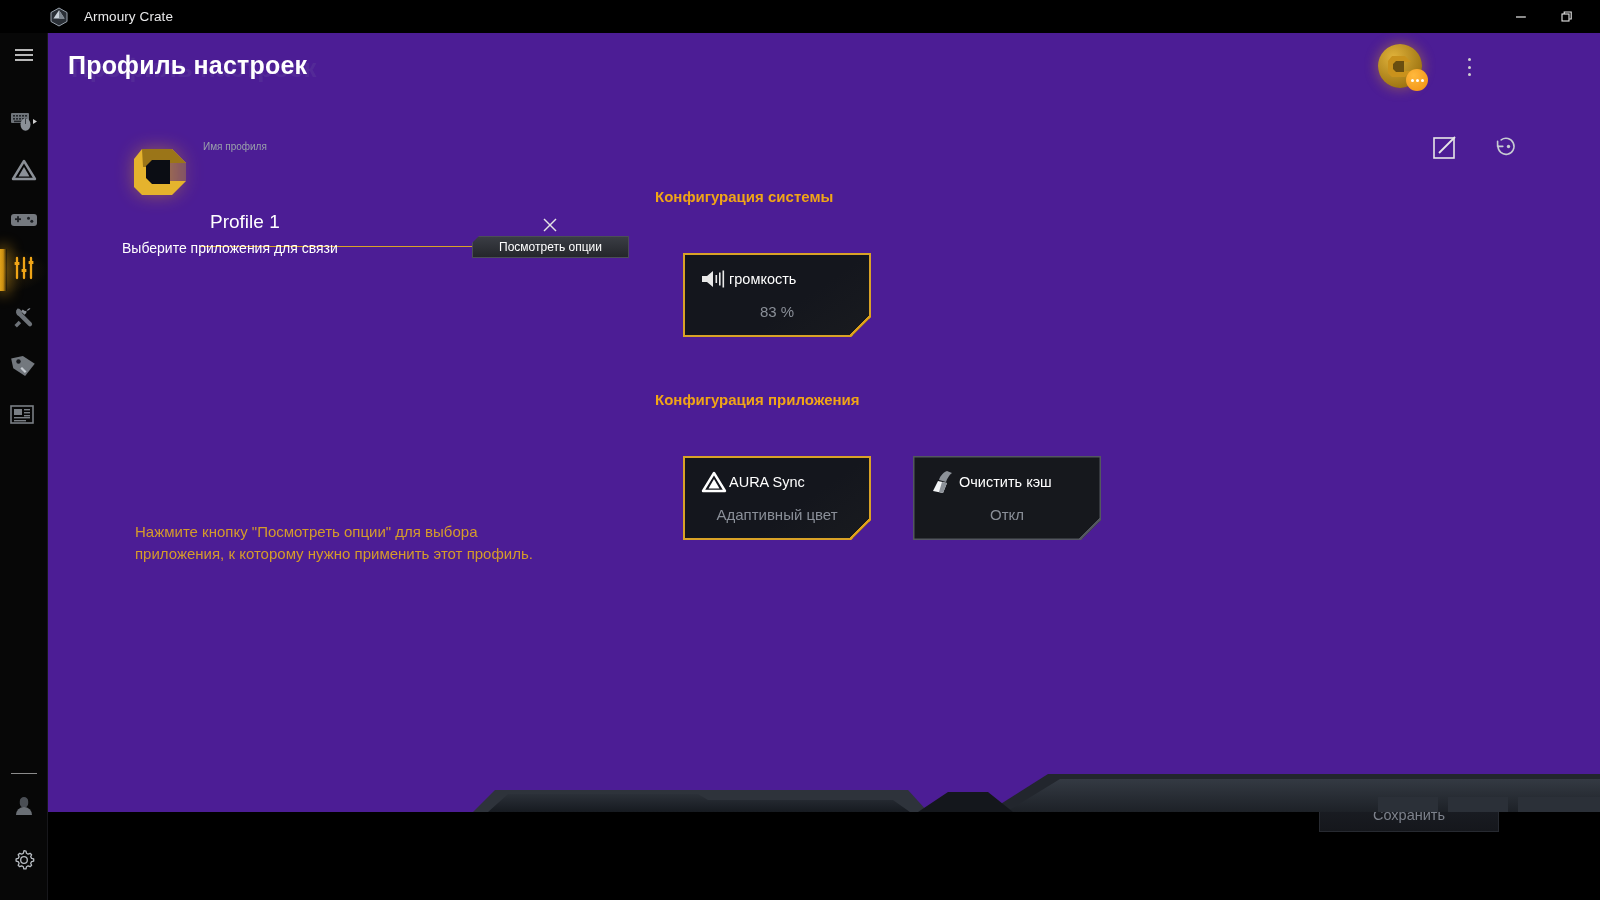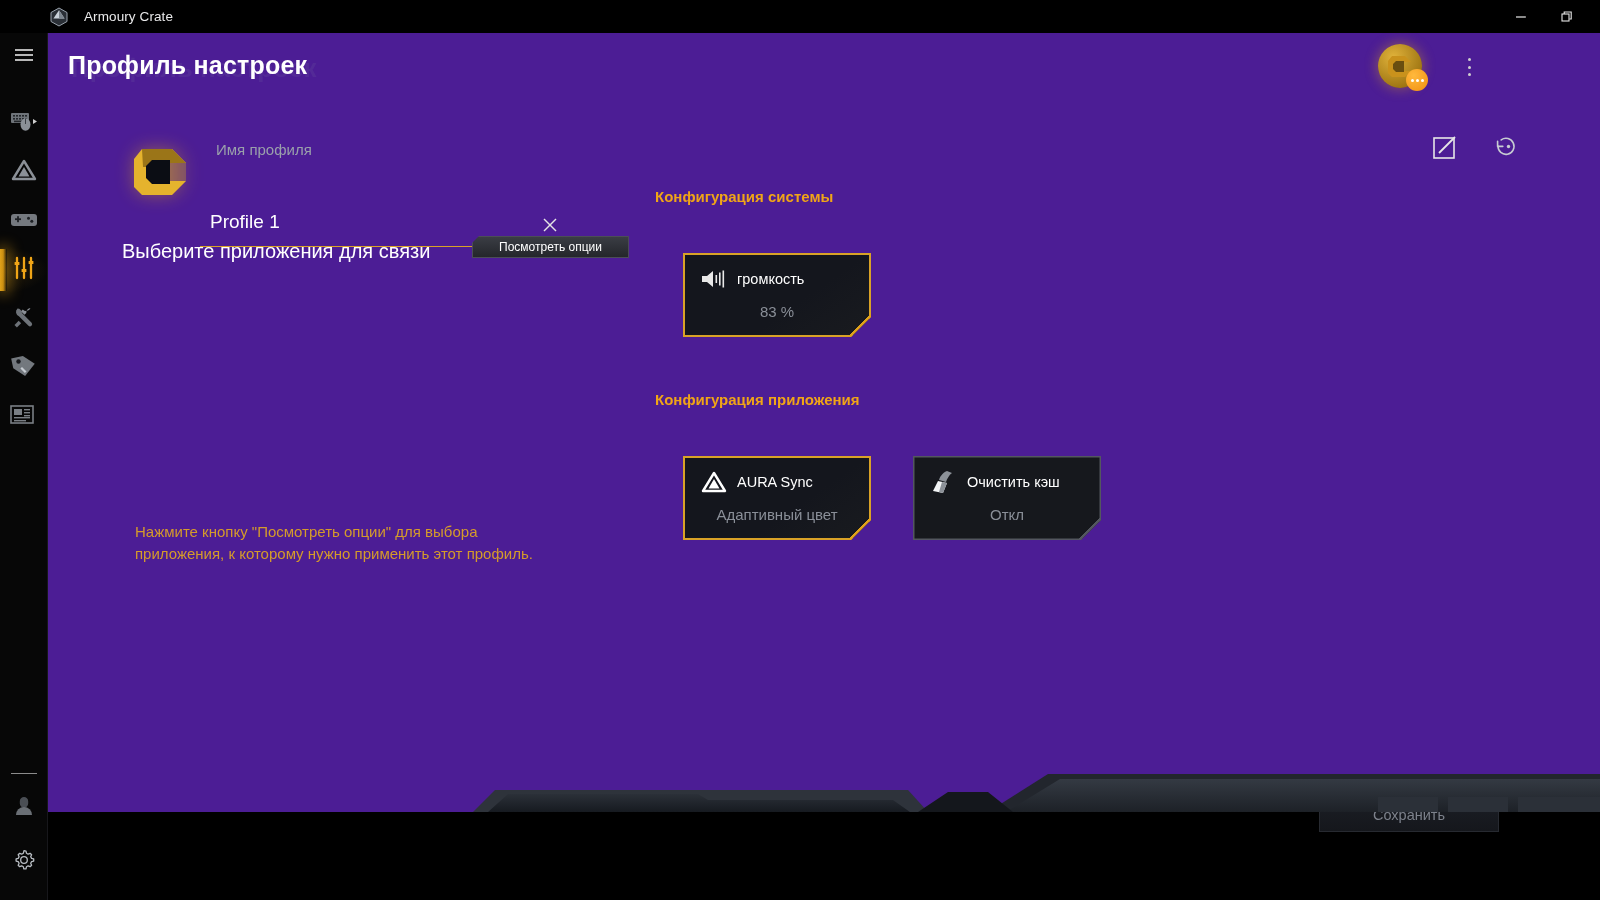--- a/index.html
+++ b/index.html
@@ -142,22 +142,22 @@
     display: flex; gap: 34px; align-items: center;
   }
 
   
   .profile-icon {
     position: absolute; left: 82px; top: 108px;
     width: 62px; height: 58px;
     filter: drop-shadow(0 0 9px rgba(224,162,26,.45));
   }
   .profile-label {
-    position: absolute; left: 168px; top: 108px;
-    color: #9aa0ab; font-size: 15px;
+    position: absolute; left: 155px; top: 108px;
+    color: #9aa0ab; font-size: 10px;
   }
   .profile-input-wrap {
     position: absolute; left: 152px; top: 130px;
     width: 372px; height: 40px;
     border-bottom: 1.5px solid #d9a227;
     margin-top: 44px;
   }
   .profile-input {
     position: absolute; left: 10px; top: 4px;
     width: 300px;
@@ -168,21 +168,21 @@
   .clear-x {
     position: absolute; right: 12px; top: 8px;
     width: 20px; height: 20px;
     display: flex; align-items: center; justify-content: center;
     color: #e5e5e5;
   }
 
   
   .link-text {
     position: absolute; left: 74px; top: 207px;
-    color: #ffffff; font-size: 20px; text-align: center;
+    color: #ffffff; font-size: 14px; text-align: center;
   }
   .opt-btn {
     position: absolute; left: 424px; top: 203px;
     height: 22px; padding: 0 26px;
     background: linear-gradient(to bottom, #3a3d44, #24262b);
     border: 1px solid #4b4e56;
     color: #ffffff; font-size: 12px;
     display: flex; align-items: center;
     clip-path: polygon(7px 0, 100% 0, 100% 100%, 0 100%, 0 7px);
   }
@@ -203,21 +203,21 @@
 
   
   .card {
     position: absolute;
     width: 188px; height: 84px;
     background: #101217;
   }
   .card .c-top {
     display: flex; align-items: center;
     padding: 13px 0 0 16px;
-    gap: 8px;
+    gap: 0;
   }
   .card .c-name { color: #ffffff; font-size: 14.5px; }
   .card .c-val {
     text-align: center; color: #8a8f98; font-size: 15px;
     margin-top: 11px;
   }
   .card .c-ico { width: 30px; height: 26px; display: flex; align-items: center; justify-content: center; }
 
   .card.gold {
     clip-path: polygon(0 0, 100% 0, 100% 64px, 168px 100%, 0 100%);

